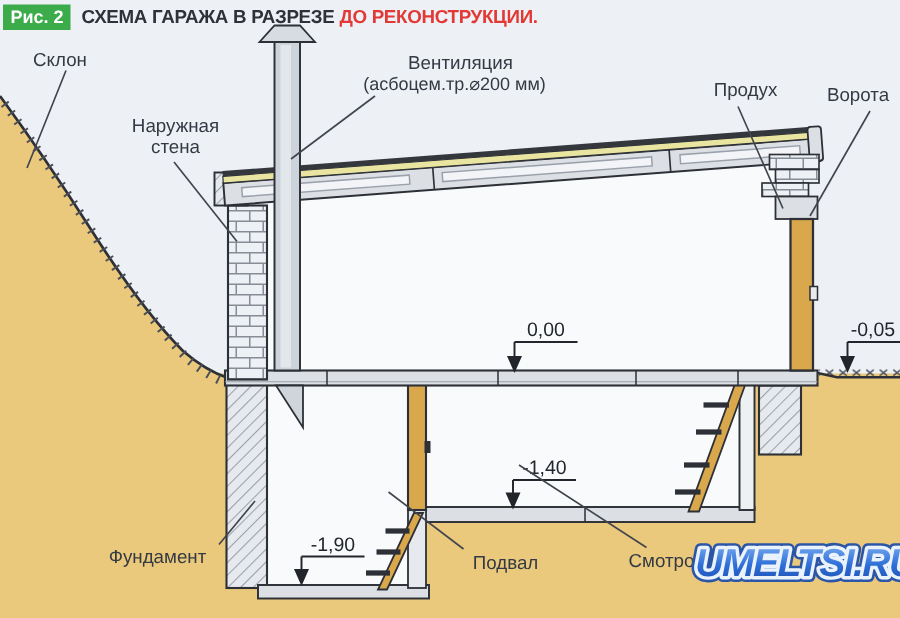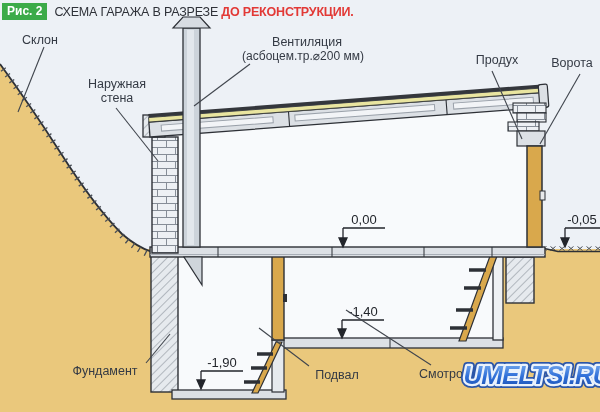--- a/index.html
+++ b/index.html
@@ -1,21 +1,21 @@
 <!DOCTYPE html>
 <html><head>
 <meta charset="utf-8">
 <style>
   html,body{margin:0;padding:0;background:#edf1f6;}
   body{width:600px;height:412px;overflow:hidden;font-family:"Liberation Sans",sans-serif;}
   #stage{position:relative;width:600px;height:403px;background:#fef9c3;}
   #diagram{position:absolute;left:0;top:0;}
   #titlebar{position:absolute;left:2px;top:2px;display:flex;align-items:center;gap:7px;white-space:nowrap;z-index:5;}
   .badge{background:#3cab49;color:#ffffff;font-weight:bold;font-size:12px;padding:1px 5px 2px 5px;line-height:14px;}
-  .t-main{font-weight:normal;font-size:12.5px;letter-spacing:-0.2px;color:#2e3138;}
+  .t-main{font-weight:bold;font-size:12.5px;letter-spacing:-0.2px;color:#2e3138;}
   .t-red{font-weight:bold;font-size:12.5px;letter-spacing:-0.2px;color:#e23936;margin-top:12px;}
   text{font-family:"Liberation Sans",sans-serif;}
   .lbl{font-size:12.5px;fill:#343a44;}
   .elev{font-size:13px;fill:#22252b;}
   .wm{font-size:26px;font-weight:bold;font-style:italic;letter-spacing:-1px;}
 </style>
 </head>
 <body>
 
 <div id="stage">

